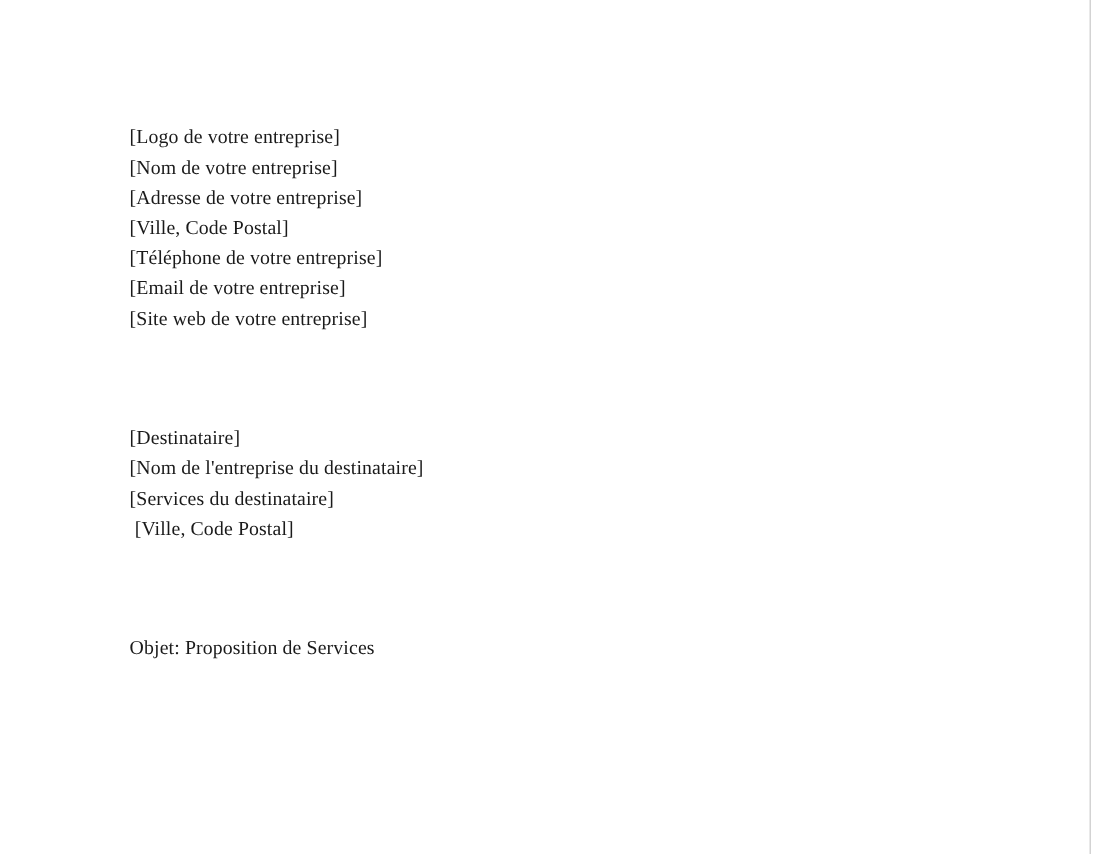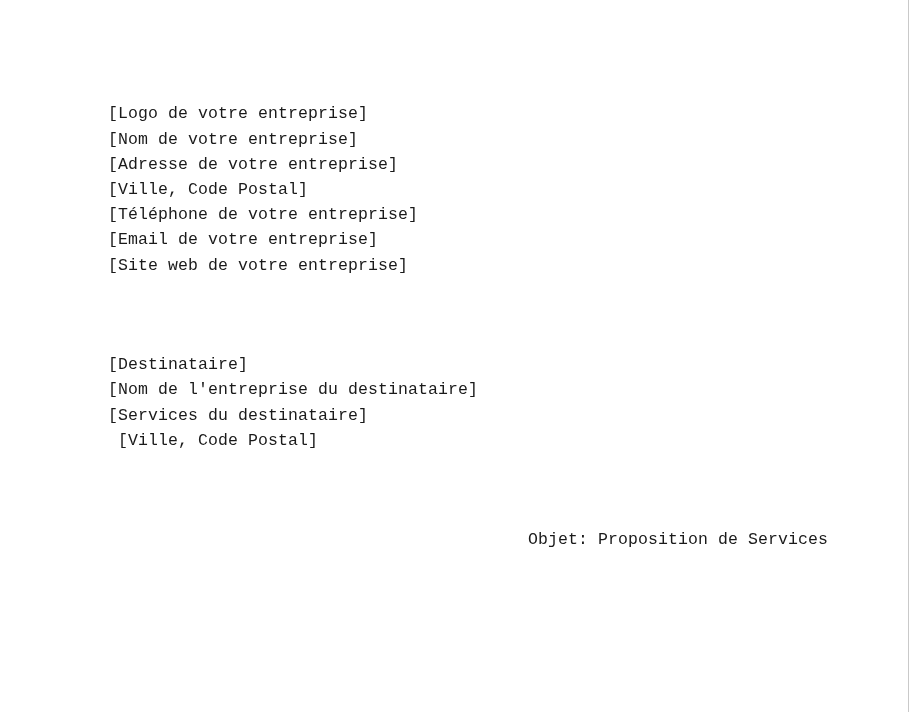--- a/index.html
+++ b/index.html
@@ -6,39 +6,38 @@
     margin: 0;
     padding: 0;
     background: #ffffff;
   }
   .page {
     position: relative;
     width: 911px;
     height: 712px;
     background: #ffffff;
     overflow: hidden;
-    font-family: Liberation Mono, monospace;
+    font-family: Liberation Serif, serif;
   }
   .content {
     position: absolute;
     left: 108px;
     top: 51px;
     width: 720px;
     color: #1a1a1a;
     font-size: 16.5px;
     line-height: 25.2px;
     letter-spacing: 0.1px;
     white-space: pre-wrap;
   }
   .block {
     margin: 0 0 24px 0;
   }
   .block:last-child {
     margin-bottom: 0;
-    text-align: right;
   }
   .page-edge {
     position: absolute;
     top: 0;
     bottom: 0;
     right: 2px;
     width: 1.5px;
     background: #c9c9c9;
   }
 </style>

